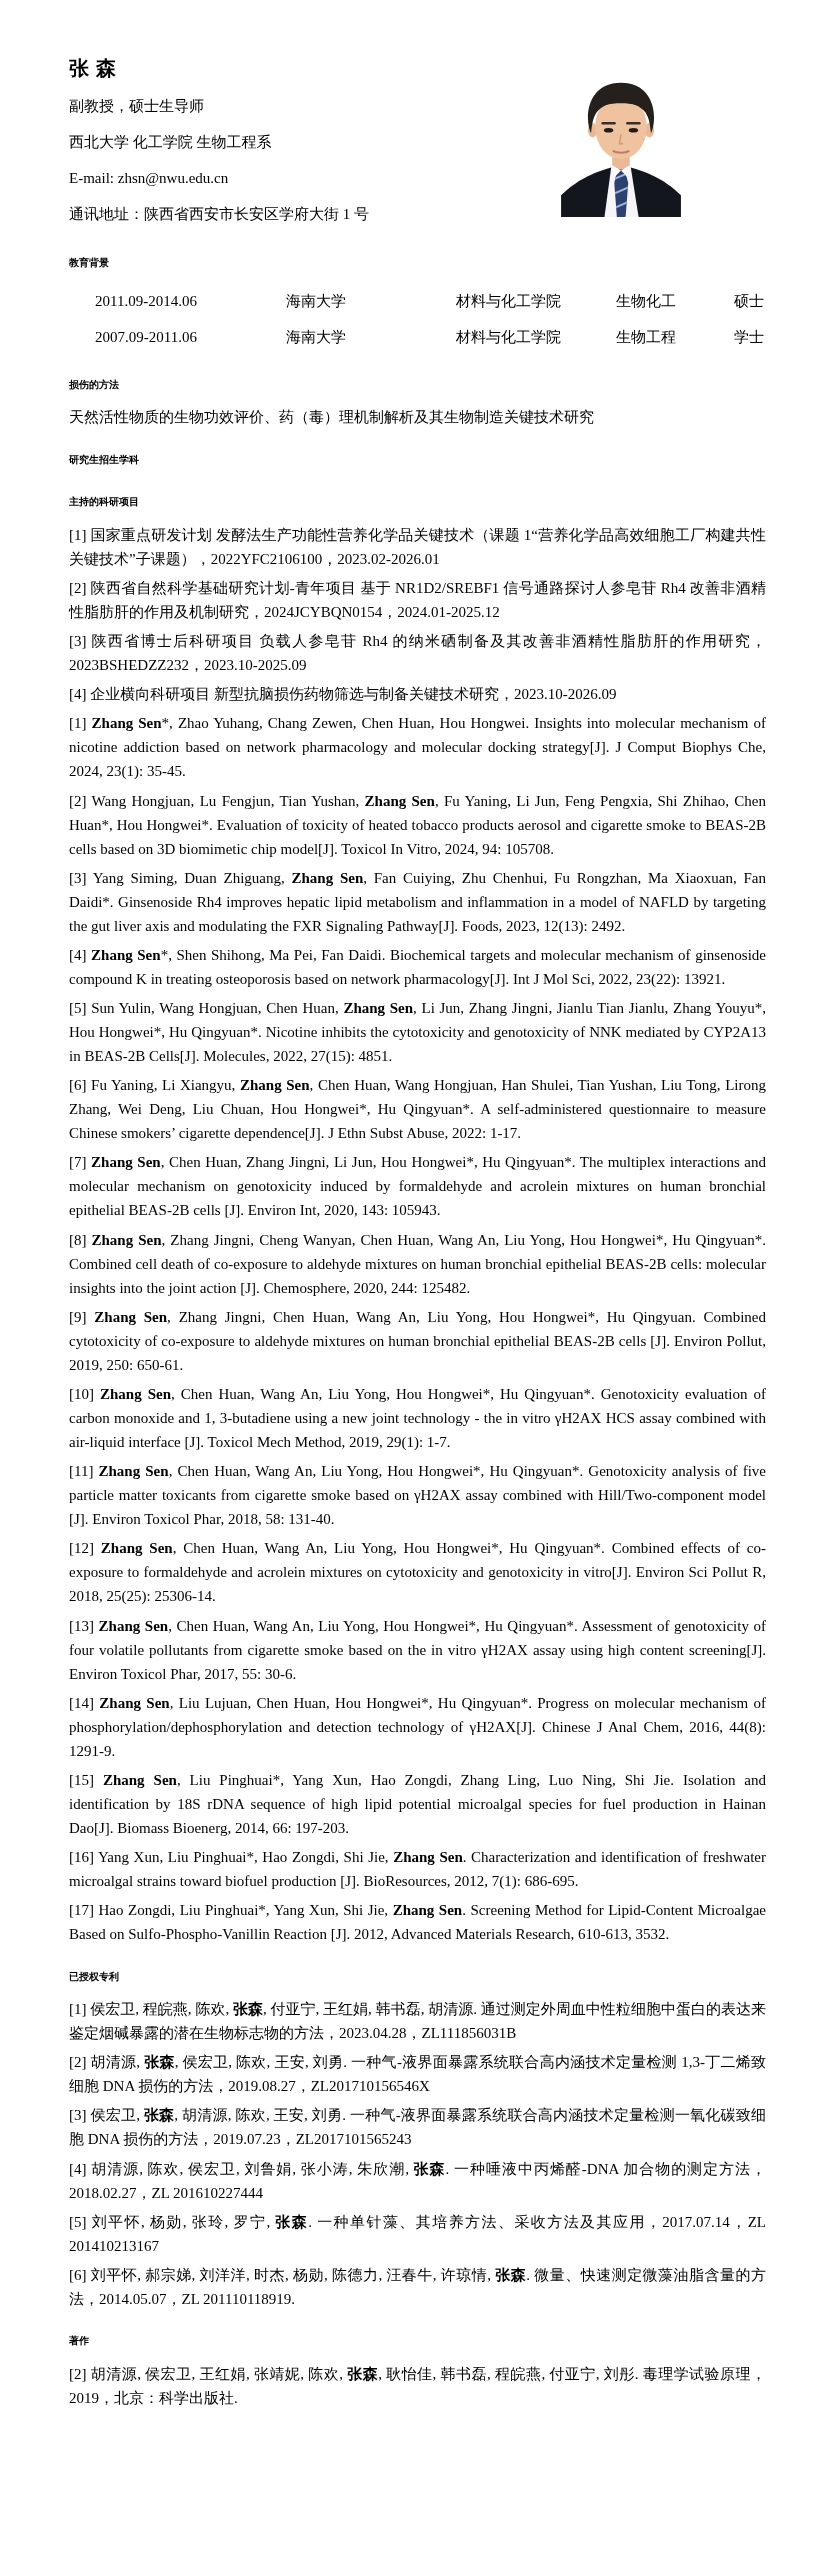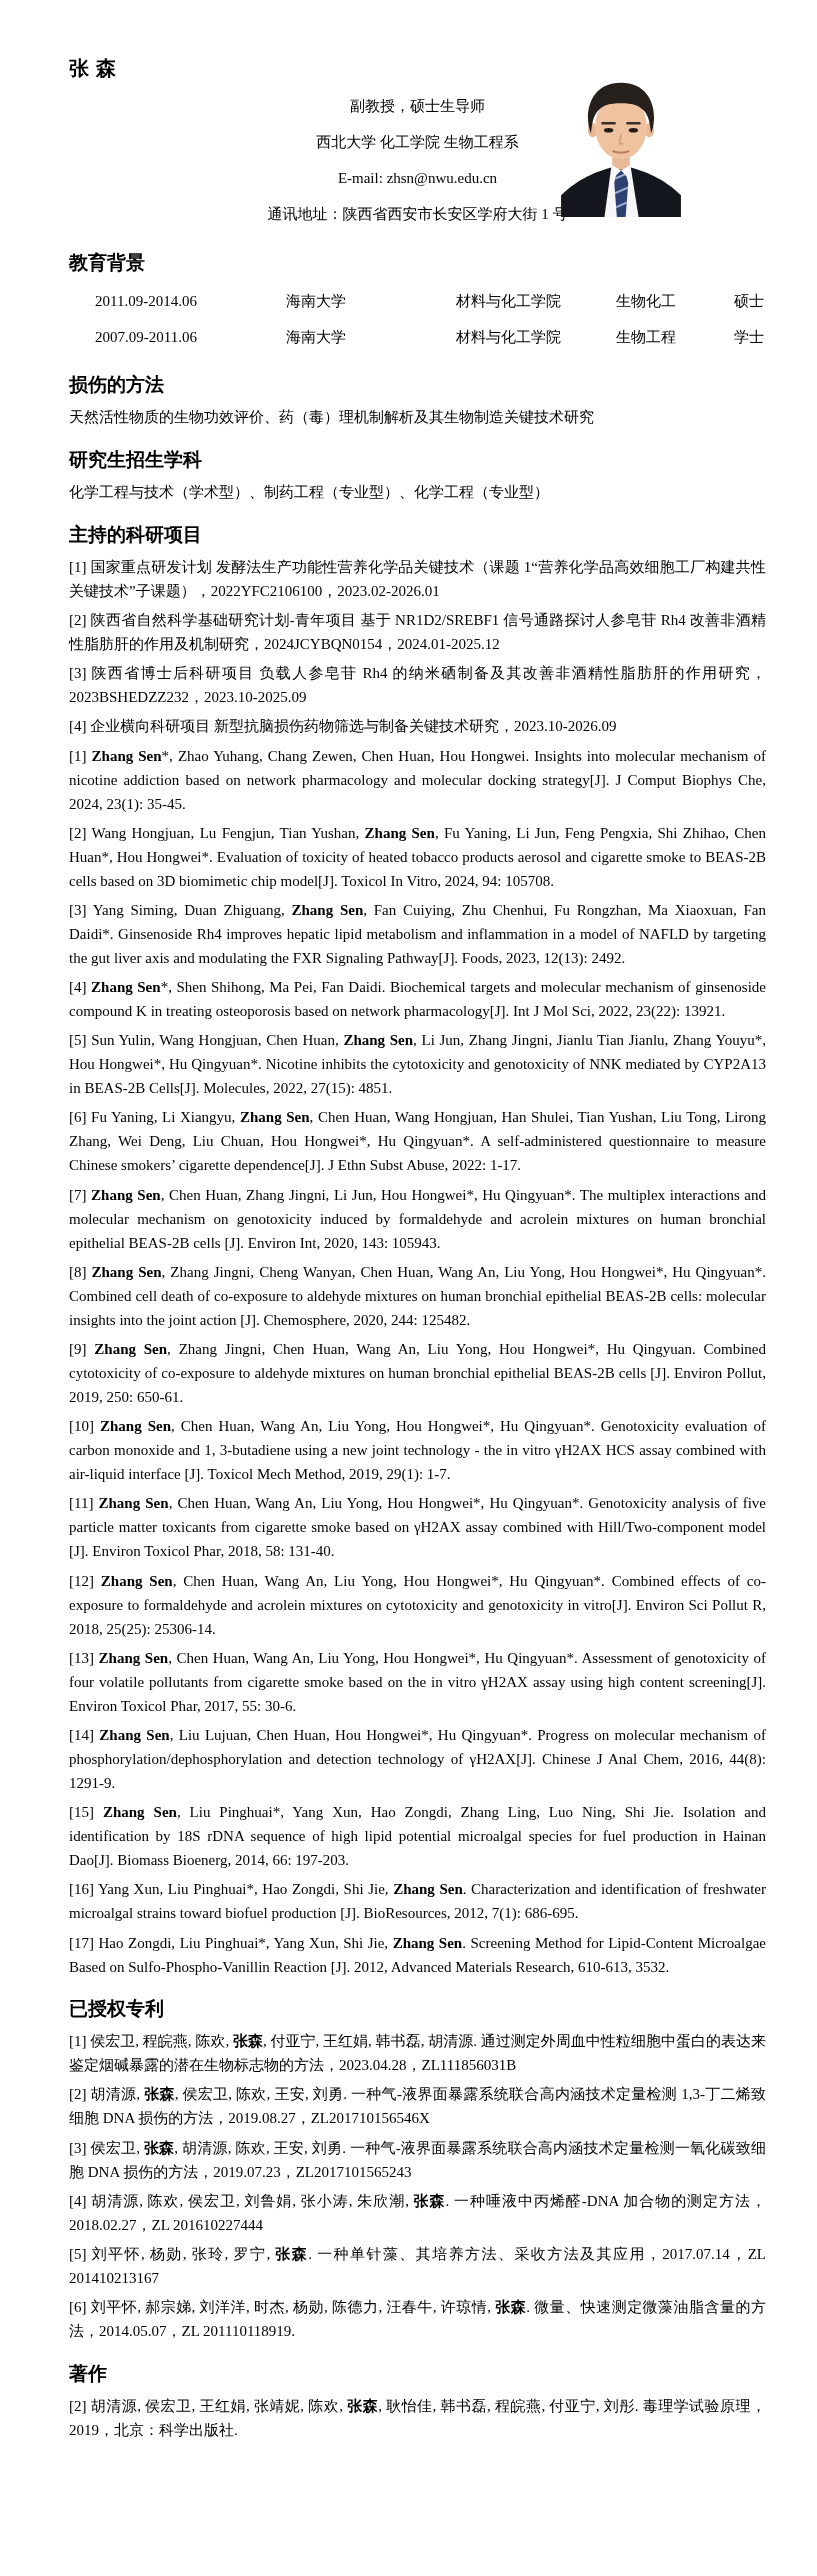--- a/index.html
+++ b/index.html
@@ -5,24 +5,24 @@
   html,body{margin:0;padding:0;}
   body{
     width:818px; min-height:2967px; background:#ffffff; color:#000;
     font-family:"Liberation Serif","DejaVu Serif",serif;
     font-size:15px; line-height:24px;
   }
   .page{position:relative; box-sizing:border-box; padding:49px 52px 31px 69px;}
   
   .hdr{position:relative;}
   .hdr h1{font-size:20px; font-weight:bold; margin:0; line-height:39px; letter-spacing:1px;}
-  .hdr p{margin:0; line-height:36px;text-align:center;}
+  .hdr p{margin:0; line-height:36px;}
   .portrait{position:absolute; left:492px; top:13px; width:120px; height:155px; overflow:hidden;}
   
-  h2.sec{font-size:19px; font-weight:bold; line-height:24px; margin:18.5px 0 8.2px 0;}
+  h2.sec{font-size:10px; font-weight:bold; line-height:24px; margin:18.5px 0 8.2px 0;}
   .entry{margin:0 0 5.2px 0; text-align:justify;}
   .single{margin:0 0 2.1px 0;}
   
   .edu-row{display:grid; grid-template-columns:191px 170px 160px 118px auto; padding-left:26px; line-height:36px;}
   .edu-row span{white-space:nowrap;}
   b{font-weight:bold;}
 </style>
 </head>
 <body>
 
@@ -101,21 +101,20 @@
     </div>
   </section>
 
   <section>
     <h2 class="sec">损伤的方法</h2>
     <p class="entry single">天然活性物质的生物功效评价、药（毒）理机制解析及其生物制造关键技术研究</p>
   </section>
 
   <section>
     <h2 class="sec">研究生招生学科</h2>
-    <p class="entry single">化学工程与技术（学术型）、制药工程（专业型）、化学工程（专业型）</p>
   </section>
 
   <section>
     <h2 class="sec">主持的科研项目</h2>
     <p class="entry">[1] 国家重点研发计划 发酵法生产功能性营养化学品关键技术（课题 1“营养化学品高效细胞工厂构建共性关键技术”子课题），2022YFC2106100，2023.02-2026.01</p>
     <p class="entry">[2] 陕西省自然科学基础研究计划-青年项目 基于 NR1D2/SREBF1 信号通路探讨人参皂苷 Rh4 改善非酒精性脂肪肝的作用及机制研究，2024JCYBQN0154，2024.01-2025.12</p>
     <p class="entry">[3] 陕西省博士后科研项目 负载人参皂苷 Rh4 的纳米硒制备及其改善非酒精性脂肪肝的作用研究，2023BSHEDZZ232，2023.10-2025.09</p>
     <p class="entry">[4] 企业横向科研项目 新型抗脑损伤药物筛选与制备关键技术研究，2023.10-2026.09</p>
   </section>
 

